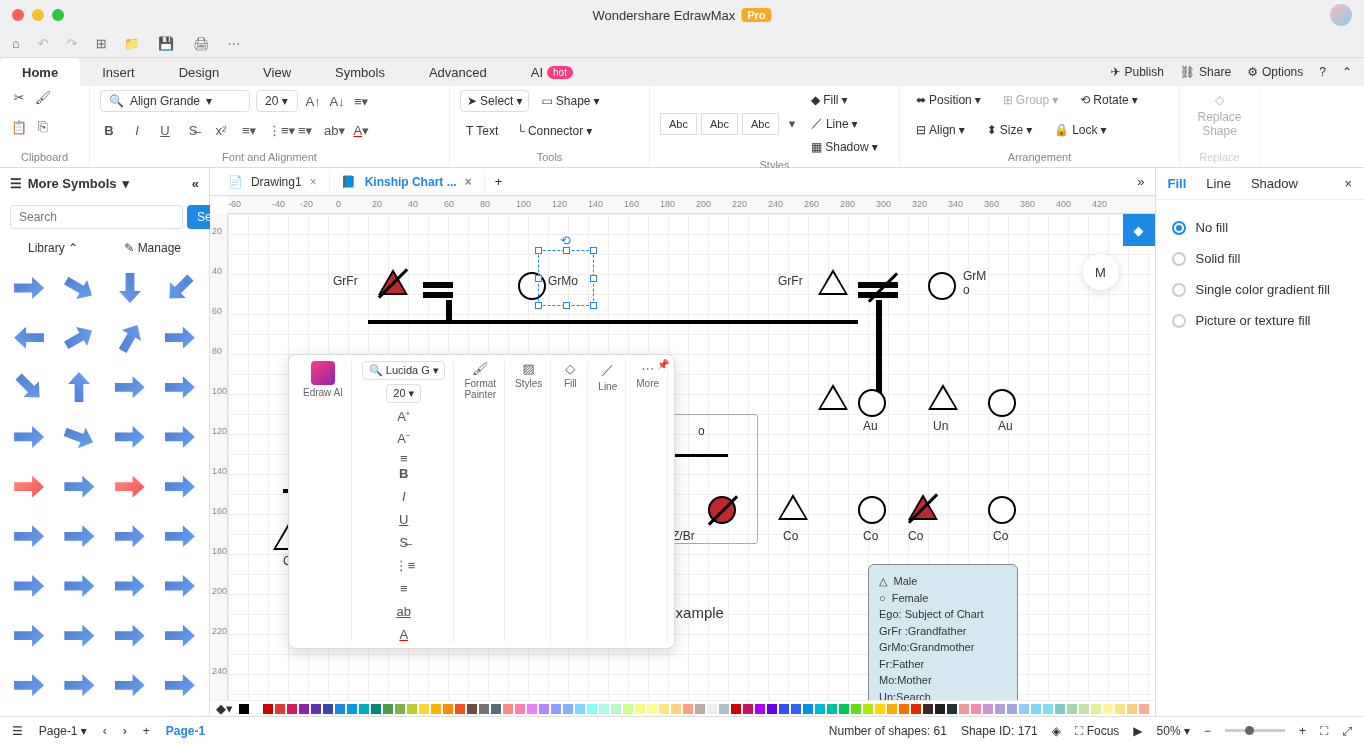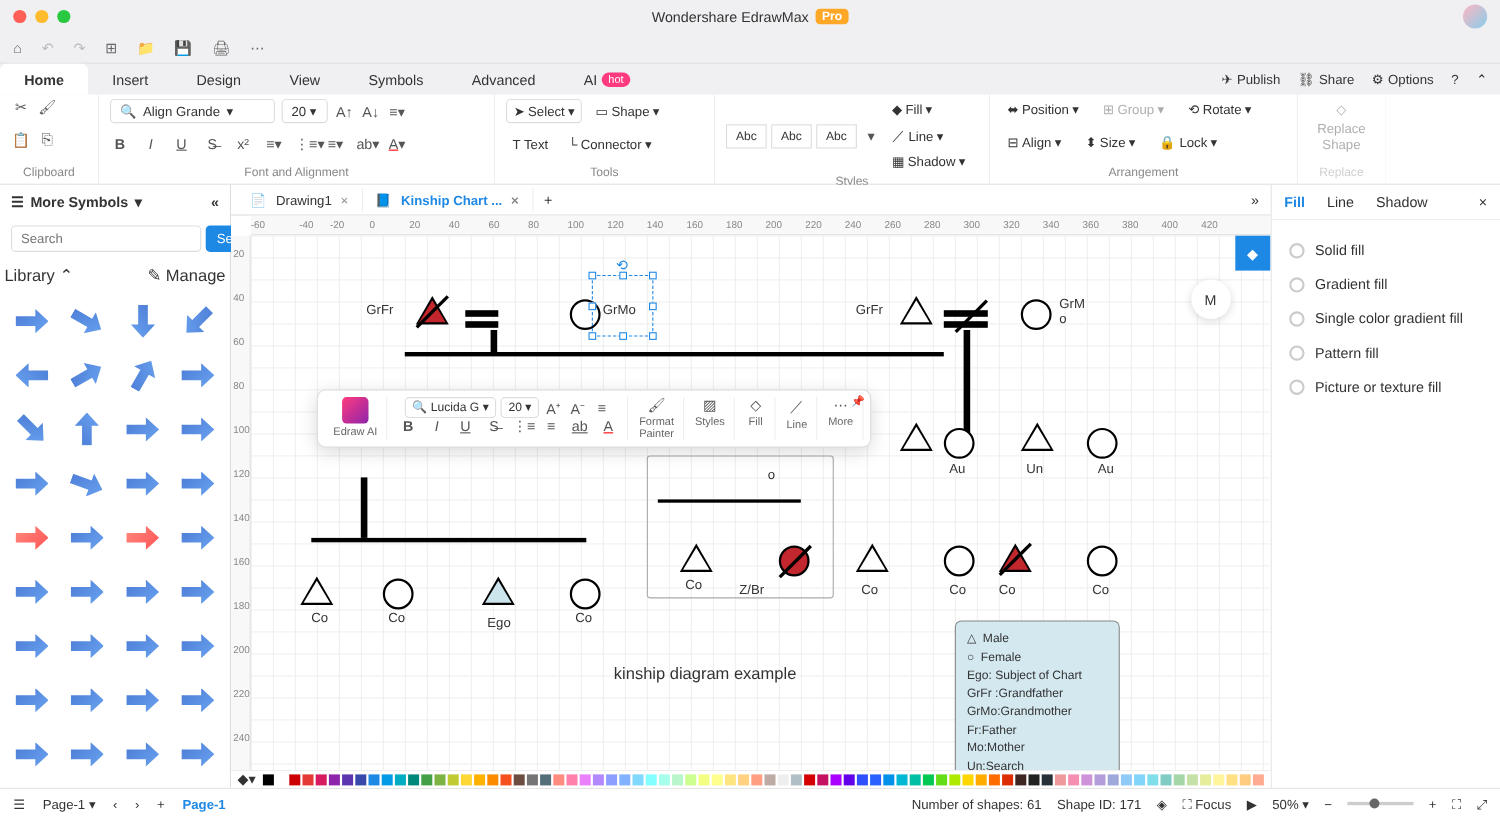--- a/index.html
+++ b/index.html
@@ -31,21 +31,21 @@
 .size-sel { border:1px solid #ddd; border-radius:4px; padding:3px 8px; width:42px; font-size:12px; }
 .ficon { width:18px; text-align:center; color:#555; cursor:pointer; }
 .style-box { border:1px solid #ddd; padding:4px 8px; font-size:11px; cursor:pointer; }
 
 .main { display:flex; height:calc(100% - 196px); }
 .leftpanel { width:210px; background:#fff; border-right:1px solid #ddd; display:flex; flex-direction:column; }
 .lp-head { padding:8px 10px; display:flex; align-items:center; gap:6px; font-weight:600; font-size:13px; }
 .lp-search { padding:6px 10px; display:flex; gap:4px; }
 .lp-search input { flex:1; border:1px solid #ddd; border-radius:4px; padding:4px 8px; font-size:12px; }
 .lp-search button { background:#1e88e5; color:#fff; border:none; border-radius:4px; padding:4px 10px; font-size:12px; cursor:pointer; }
-.lp-lib { padding:6px 4px; display:flex; justify-content:space-between; font-size:15px; }
+.lp-lib { padding:6px 28px; display:flex; justify-content:space-between; font-size:12px; }
 .shapes-grid { flex:1; overflow:auto; display:grid; grid-template-columns:repeat(4,1fr); gap:4px; padding:6px; }
 .shape-cell { height:42px; display:flex; align-items:center; justify-content:center; }
 .arrow-shape { width:30px; height:22px; background:linear-gradient(135deg,#4a7bd4,#6ba3f0); clip-path:polygon(0 30%,60% 30%,60% 0,100% 50%,60% 100%,60% 70%,0 70%); }
 
 .canvas-area { flex:1; display:flex; flex-direction:column; background:#fff; position:relative; }
 .doc-tabs { height:28px; display:flex; align-items:center; border-bottom:1px solid #ddd; padding-left:6px; gap:0; }
 .doc-tab { padding:4px 12px; display:flex; align-items:center; gap:8px; font-size:12px; cursor:pointer; border-right:1px solid #eee; }
 .doc-tab.active { color:#1e88e5; font-weight:600; }
 .doc-close { color:#888; cursor:pointer; }
 .ruler-h { height:18px; background:#f8f8f8; border-bottom:1px solid #ddd; position:relative; font-size:9px; color:#888; overflow:hidden; margin-left:18px; }
@@ -63,21 +63,21 @@
 .ktri.filled-blue::after { border-bottom-color:#cce5ec; }
 .kcirc { position:absolute; width:28px; height:28px; border:2px solid #000; border-radius:50%; background:#fff; }
 .kcirc.filled-red { background:#c1272d; }
 .strike { position:absolute; width:40px; height:3px; background:#000; transform:rotate(-45deg); }
 .kline { position:absolute; background:#000; }
 .legend-box { position:absolute; background:#d4e8f0; border:1px solid #888; border-radius:6px; padding:8px 10px; font-size:11px; line-height:1.5; }
 
 .float-toolbar { position:absolute; background:#fff; border:1px solid #ddd; border-radius:8px; box-shadow:0 4px 16px rgba(0,0,0,0.15); display:flex; padding:6px; gap:2px; z-index:100; }
 .ft-group { display:flex; flex-direction:column; align-items:center; padding:0 8px; border-right:1px solid #eee; }
 .ft-group:last-child { border-right:none; }
-.ft-row { display:flex; gap:4px; align-items:center; }
+.ft-row { display:flex; gap:4px; align-items:center;flex-direction:column; }
 .ft-label { font-size:10px; color:#666; margin-top:2px; }
 
 .color-row { height:16px; display:flex; align-items:center; padding:0 6px; gap:2px; background:#fff; border-top:1px solid #eee; overflow:hidden; }
 .cswatch { width:10px; height:10px; cursor:pointer; }
 
 .rightpanel { width:230px; background:#fff; border-left:1px solid #ddd; display:flex; flex-direction:column; }
 .rp-tabs { display:flex; border-bottom:1px solid #eee; padding:8px 12px; gap:20px; font-size:13px; }
 .rp-tab { cursor:pointer; }
 .rp-tab.active { color:#1e88e5; font-weight:600; }
 .rp-close { margin-left:auto; cursor:pointer; }
@@ -624,34 +624,30 @@
 
   <div class="rightpanel">
     <div class="rp-tabs">
       <span class="rp-tab active">Fill</span>
       <span class="rp-tab">Line</span>
       <span class="rp-tab">Shadow</span>
       <span class="rp-close">×</span>
     </div>
     <div class="rp-body">
       <div class="rp-opt">
+          <div class="radio checked"></div>
+          <span>No fill</span>
+        </div>
+      <div class="rp-opt">
           <div class="radio"></div>
           <span>Solid fill</span>
-        </div>
-      <div class="rp-opt">
-          <div class="radio"></div>
-          <span>Gradient fill</span>
         </div>
       <div class="rp-opt">
           <div class="radio"></div>
           <span>Single color gradient fill</span>
-        </div>
-      <div class="rp-opt">
-          <div class="radio"></div>
-          <span>Pattern fill</span>
         </div>
       <div class="rp-opt">
           <div class="radio"></div>
           <span>Picture or texture fill</span>
         </div>
     </div>
   </div>
 </div>
 
 <div class="statusbar">

